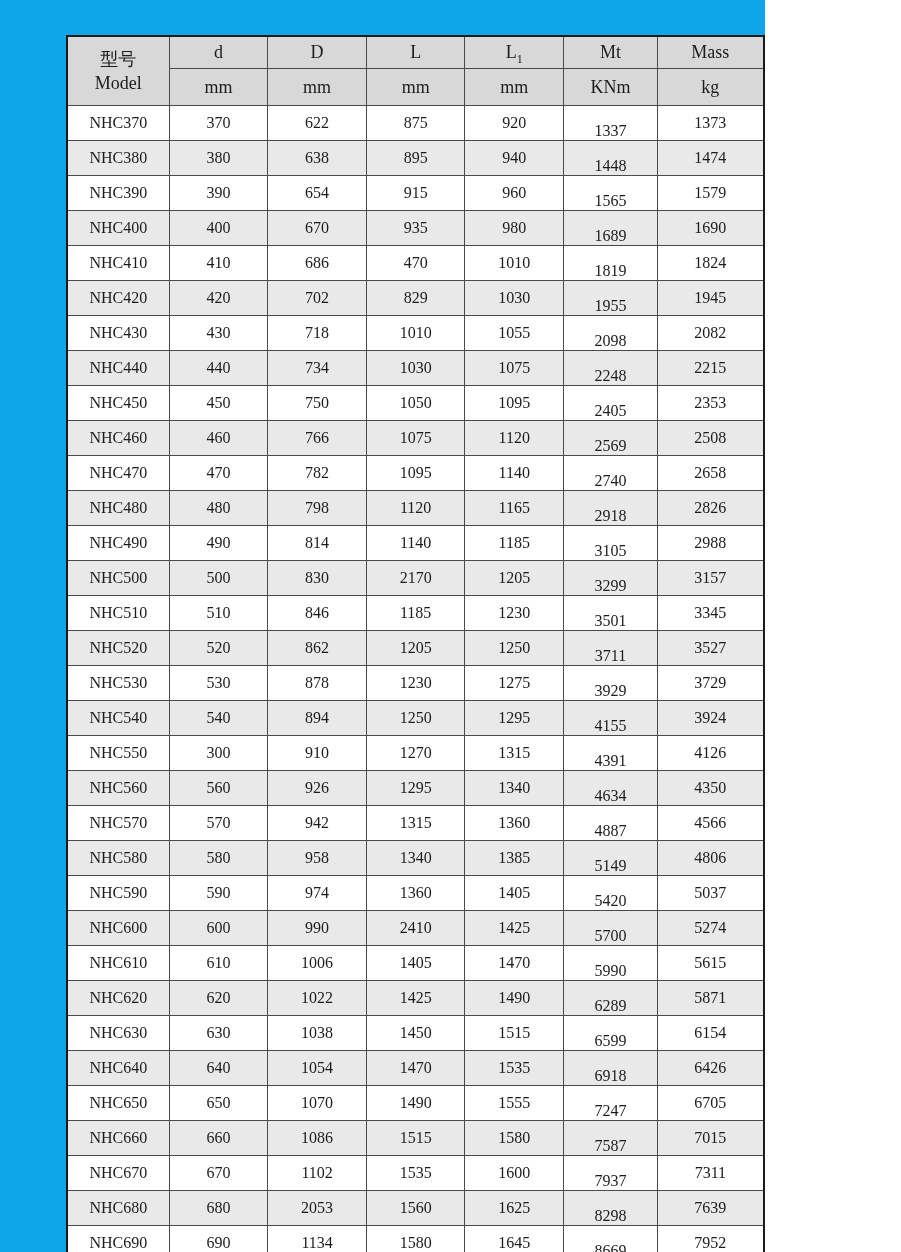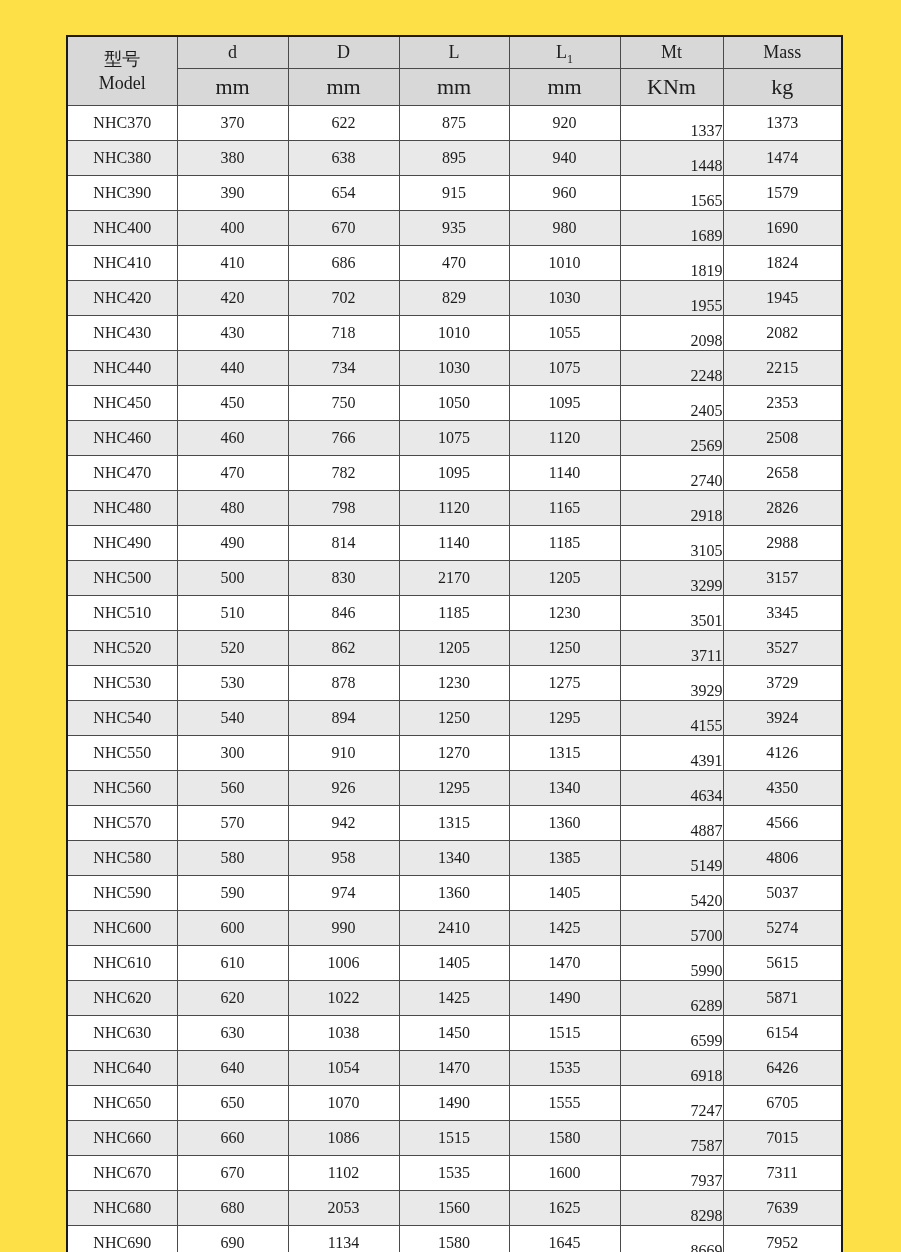--- a/index.html
+++ b/index.html
@@ -7,24 +7,25 @@
     padding: 0;
     background: #ffffff;
     width: 901px;
     height: 1252px;
     font-family: "Liberation Serif", "DejaVu Serif", serif;
     color: #1c1c1c;
     -webkit-font-smoothing: antialiased;
   }
   .page {
     position: relative;
-    width: 901px;
+    width: 737px;
     height: 1252px;
-    background: #fde047;
+    background: #0ea5e9;
     overflow: hidden;
+    padding-left: 28px;
   }
   .table-wrap {
     position: absolute;
     left: 66px;
     top: 35px;
   }
   table.spec-table {
     border-collapse: collapse;
     table-layout: fixed;
     border: 2px solid #1a1a1a;
@@ -56,36 +57,35 @@
   th.h-label {
     height: 31px;
     font-size: 18px;
   }
   th.h-label sub {
     font-size: 12px;
     line-height: 0;
   }
   th.h-unit {
     height: 36px;
-    font-size: 22px;
+    font-size: 18px;
   }
   .spec-table tbody td {
     height: 33px;
     font-size: 16px;
     background: #ffffff;
   }
   .spec-table tbody tr.stripe td {
     background: #e9e9e9;
   }
   
   .spec-table tbody td.mt-cell {
     vertical-align: bottom;
     padding-bottom: 1px;
     line-height: 1.0;
-    text-align: right;
   }
 </style>
 </head>
 <body>
 
 <div class="page">
   <div class="table-wrap">
     <table class="spec-table">
       <colgroup>
         <col class="col-model">

